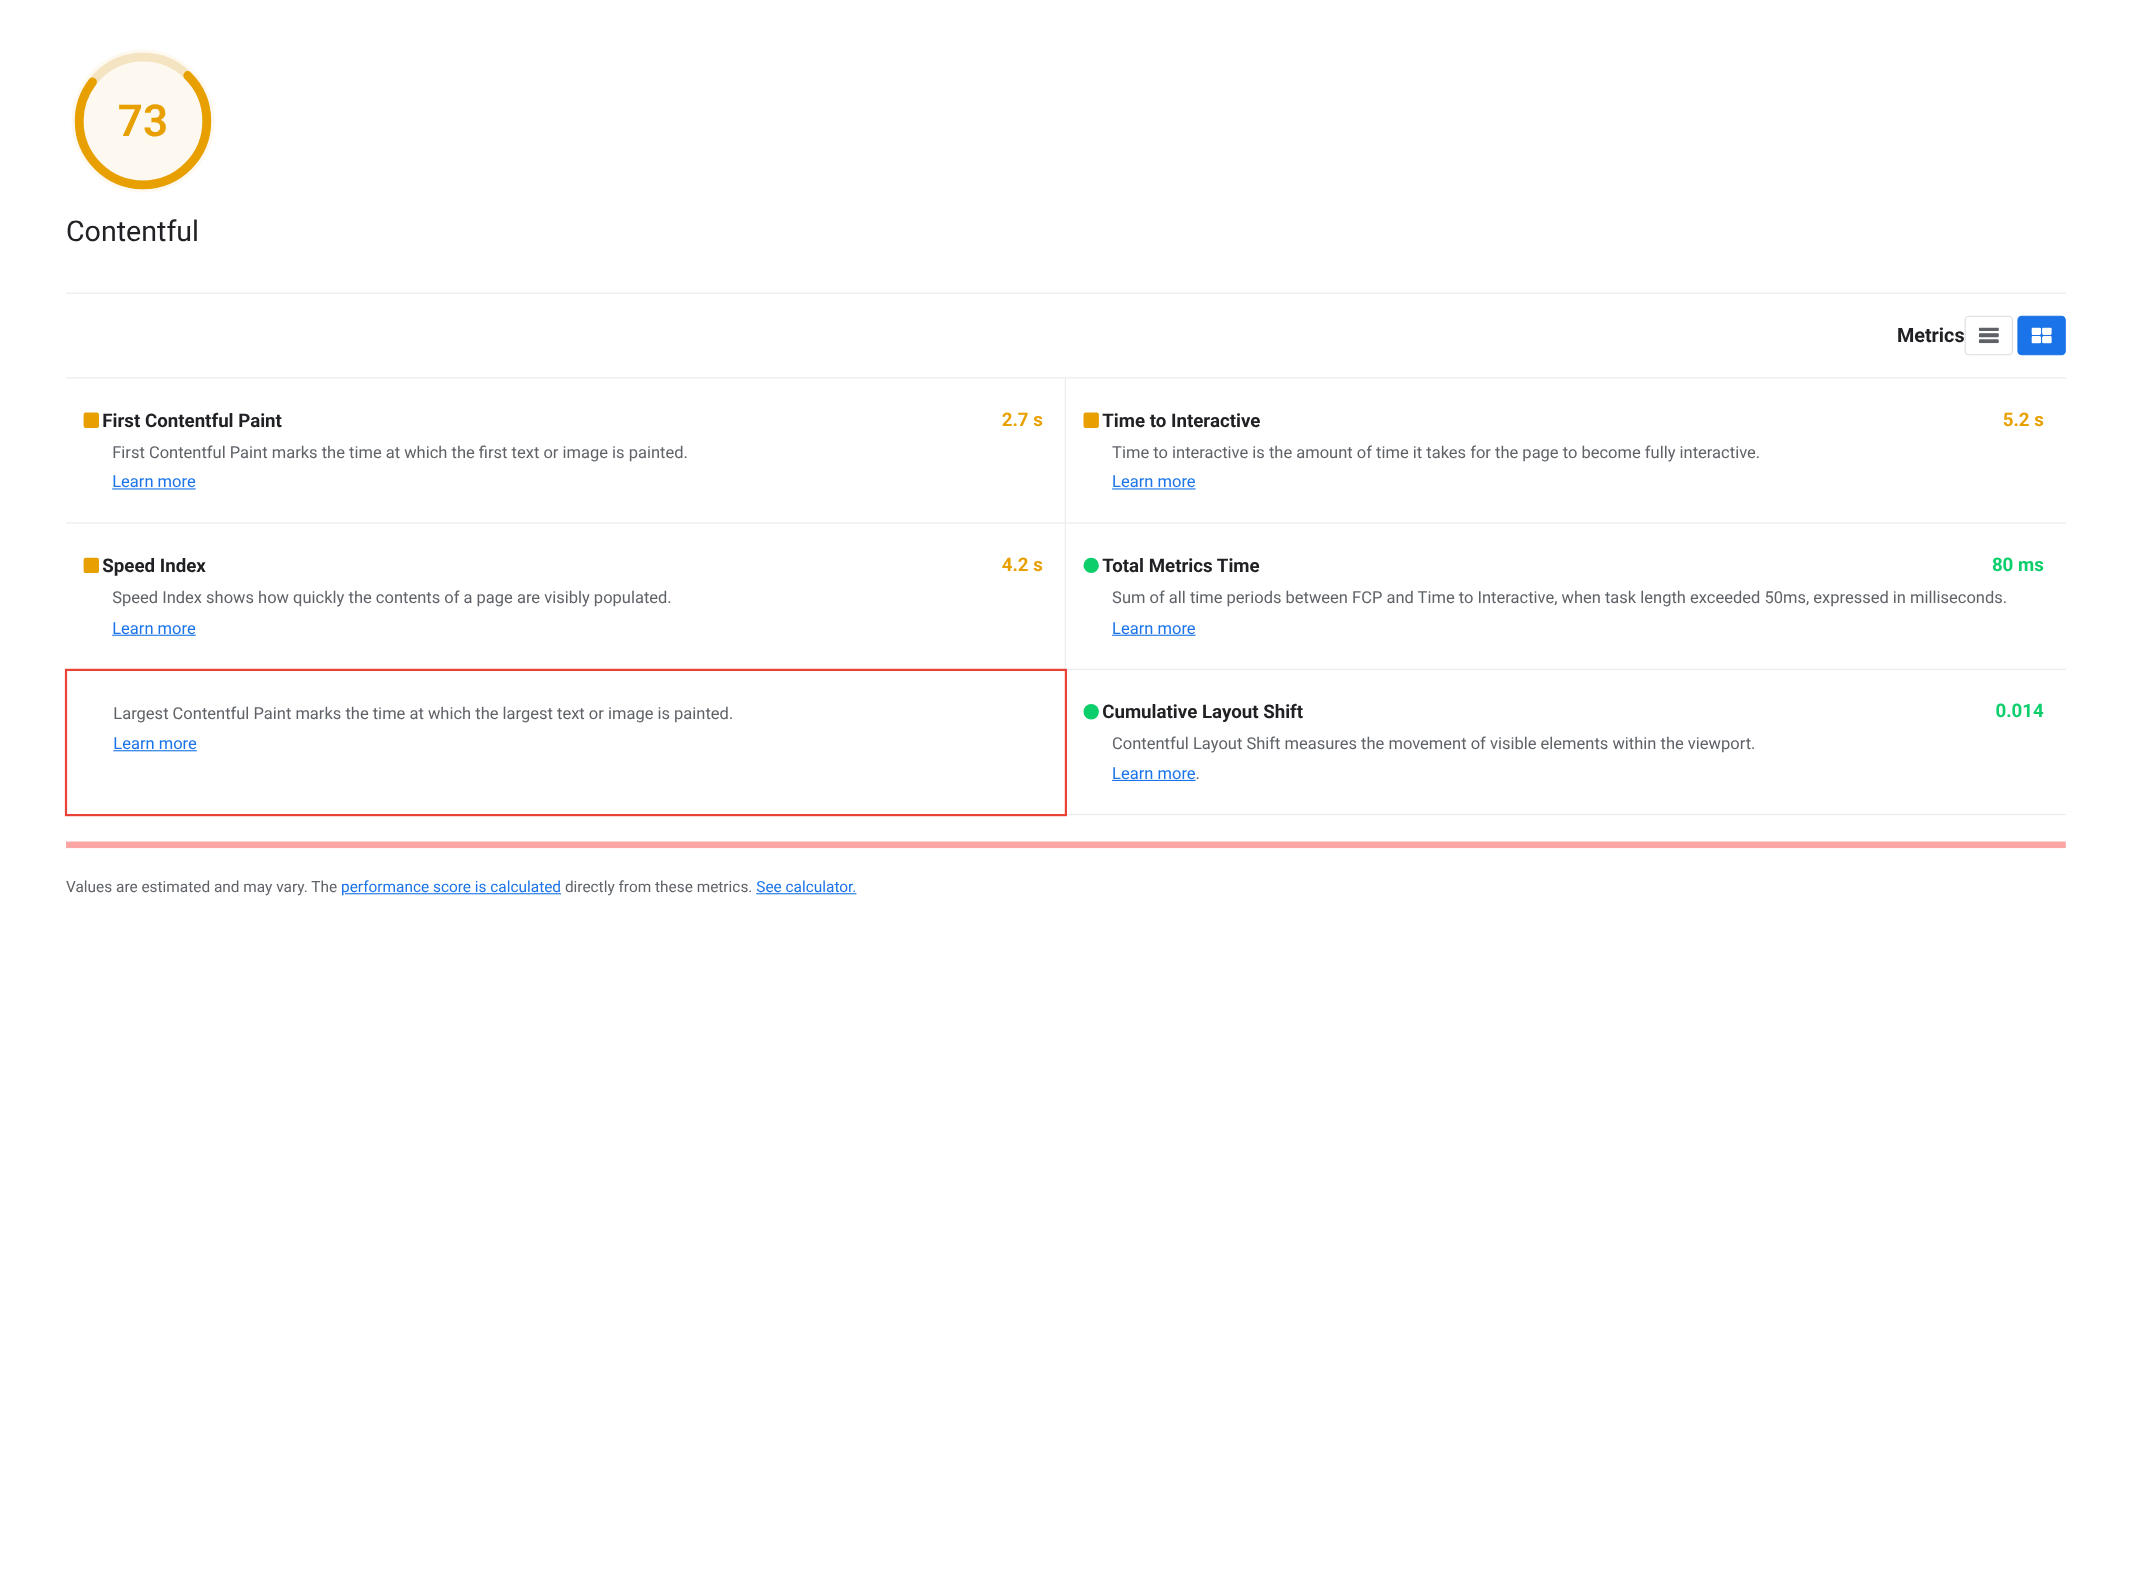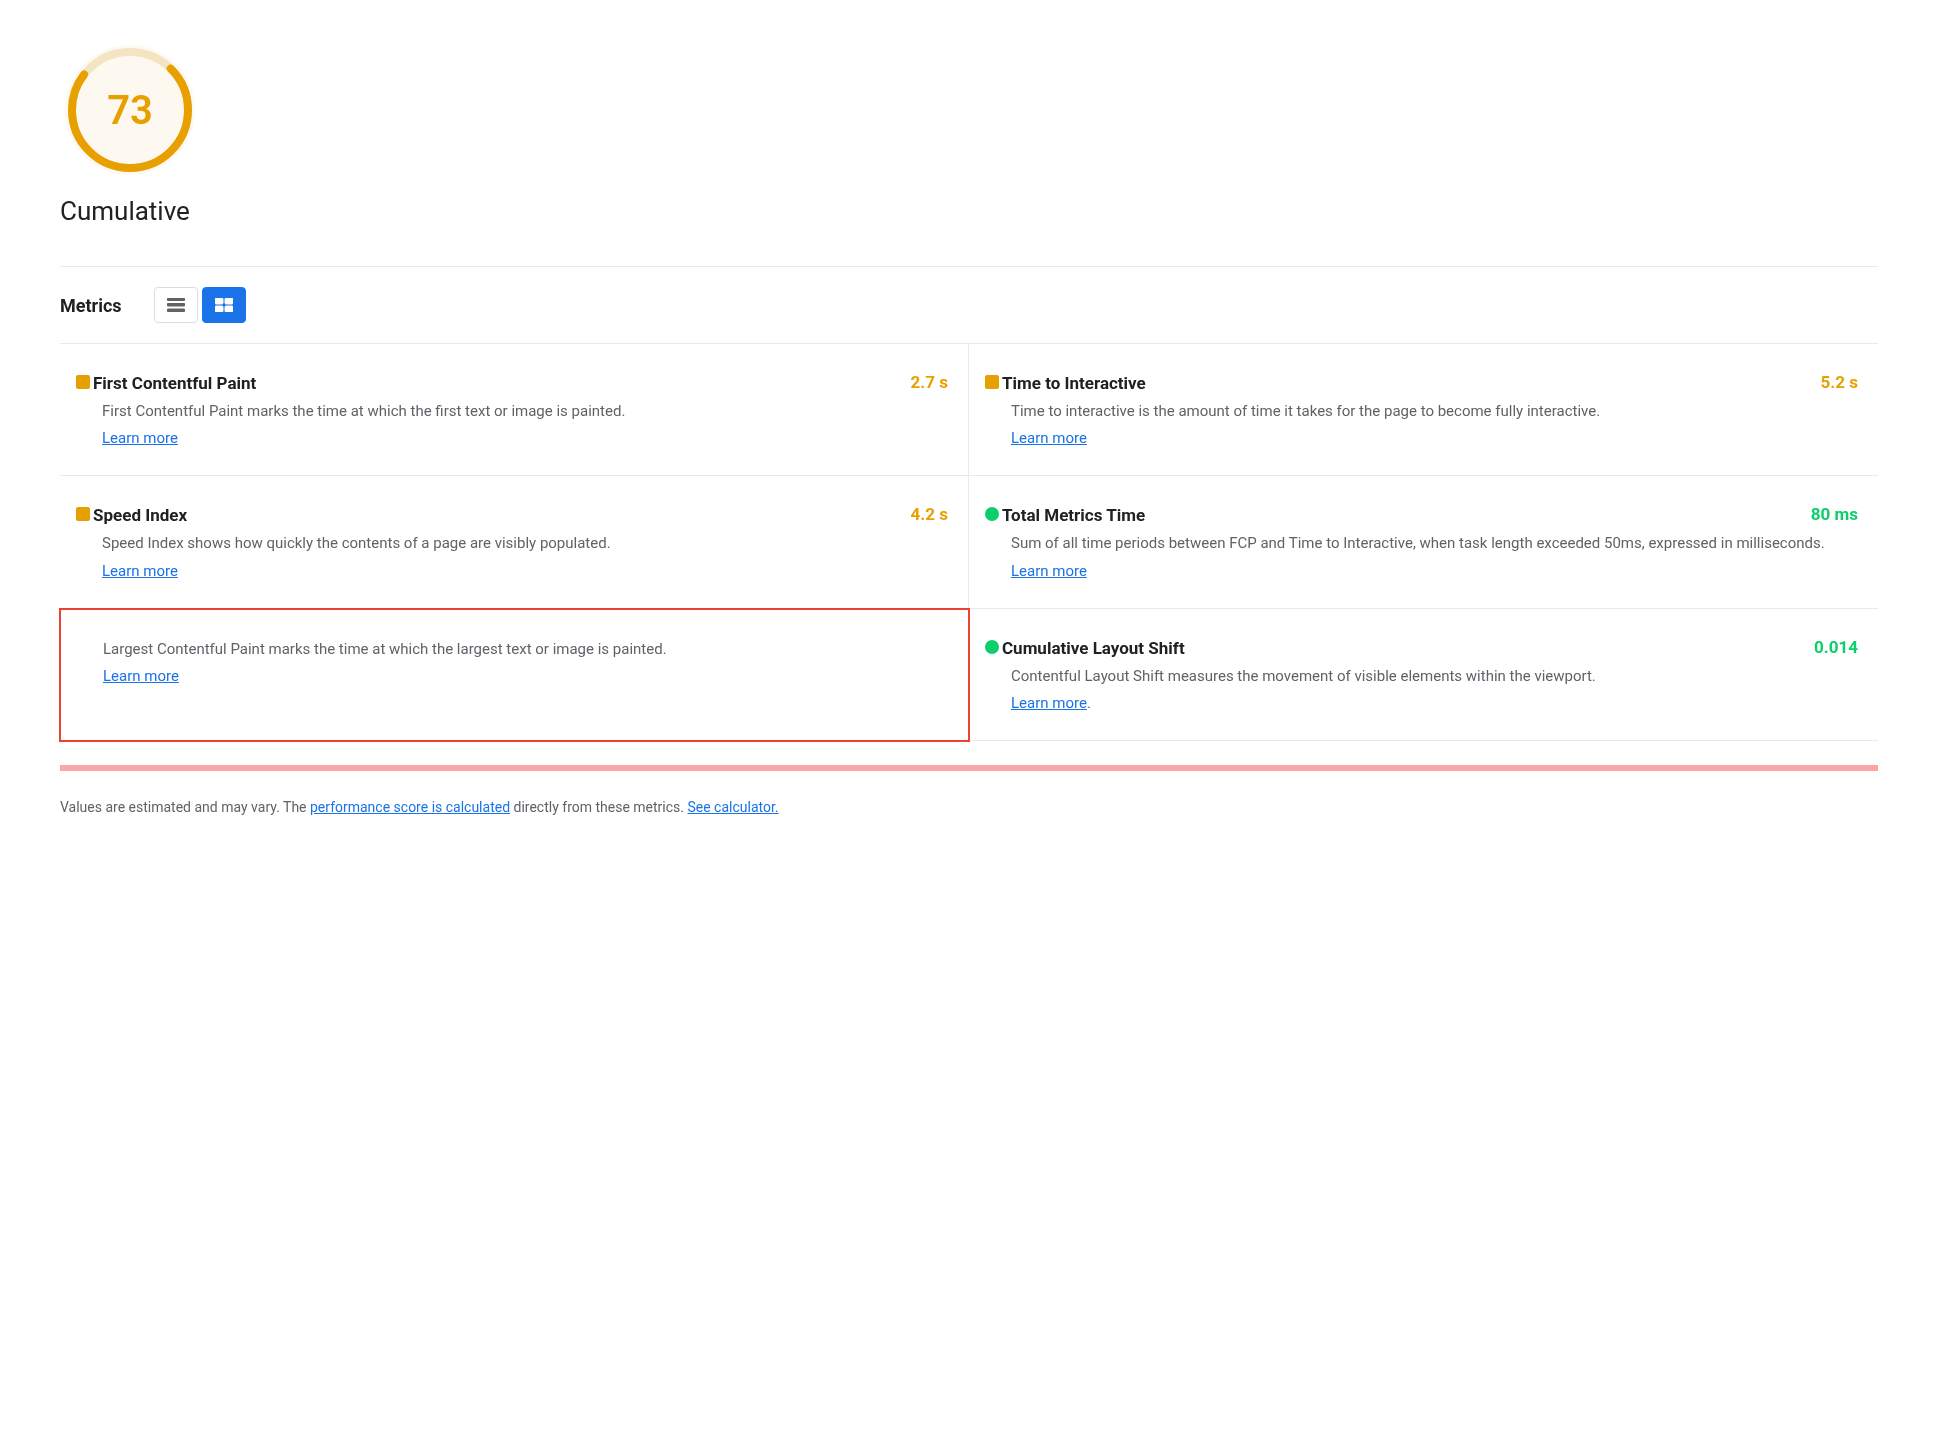--- a/index.html
+++ b/index.html
@@ -55,26 +55,25 @@
     }
     .score-label {
       font-size: 26px;
       font-weight: 400;
       color: #202124;
     }
 
     
     .metrics-header {
       display: flex;
-      justify-content: flex-start;
+      justify-content: flex-end;
       align-items: center;
       margin-bottom: 20px;
       border-top: 1px solid #e8eaed;
       padding-top: 20px;
-      gap: 32px;
     }
     .metrics-title {
       font-size: 18px;
       font-weight: 700;
       color: #202124;
     }
     .view-toggle {
       display: flex;
       gap: 4px;
     }
@@ -207,21 +206,21 @@
 <div class="score-section">
   <div class="score-circle-wrapper">
     <svg viewBox="0 0 140 140">
       <circle class="score-bg" cx="70" cy="70" r="65"></circle>
       <circle class="score-track" cx="70" cy="70" r="58" stroke-dasharray="364.4" stroke-dashoffset="0"></circle>
 
       <circle class="score-arc" cx="70" cy="70" r="58" stroke="#e8a000" stroke-dasharray="266 364.4" stroke-dashoffset="-45" fill="none" stroke-width="8" stroke-linecap="round"></circle>
     </svg>
     <div class="score-number">73</div>
   </div>
-  <div class="score-label">Cumulative</div>
+  <div class="score-label">Contentful</div>
 </div>
 
 <div>
   <div class="metrics-header">
     <span class="metrics-title">Metrics</span>
     <div class="view-toggle">
       <button class="toggle-btn" title="List view">
         <svg width="18" height="14" viewBox="0 0 18 14" fill="none">
           <rect x="0" y="0" width="18" height="2.5" rx="1"></rect>
           <rect x="0" y="5.5" width="18" height="2.5" rx="1"></rect>

